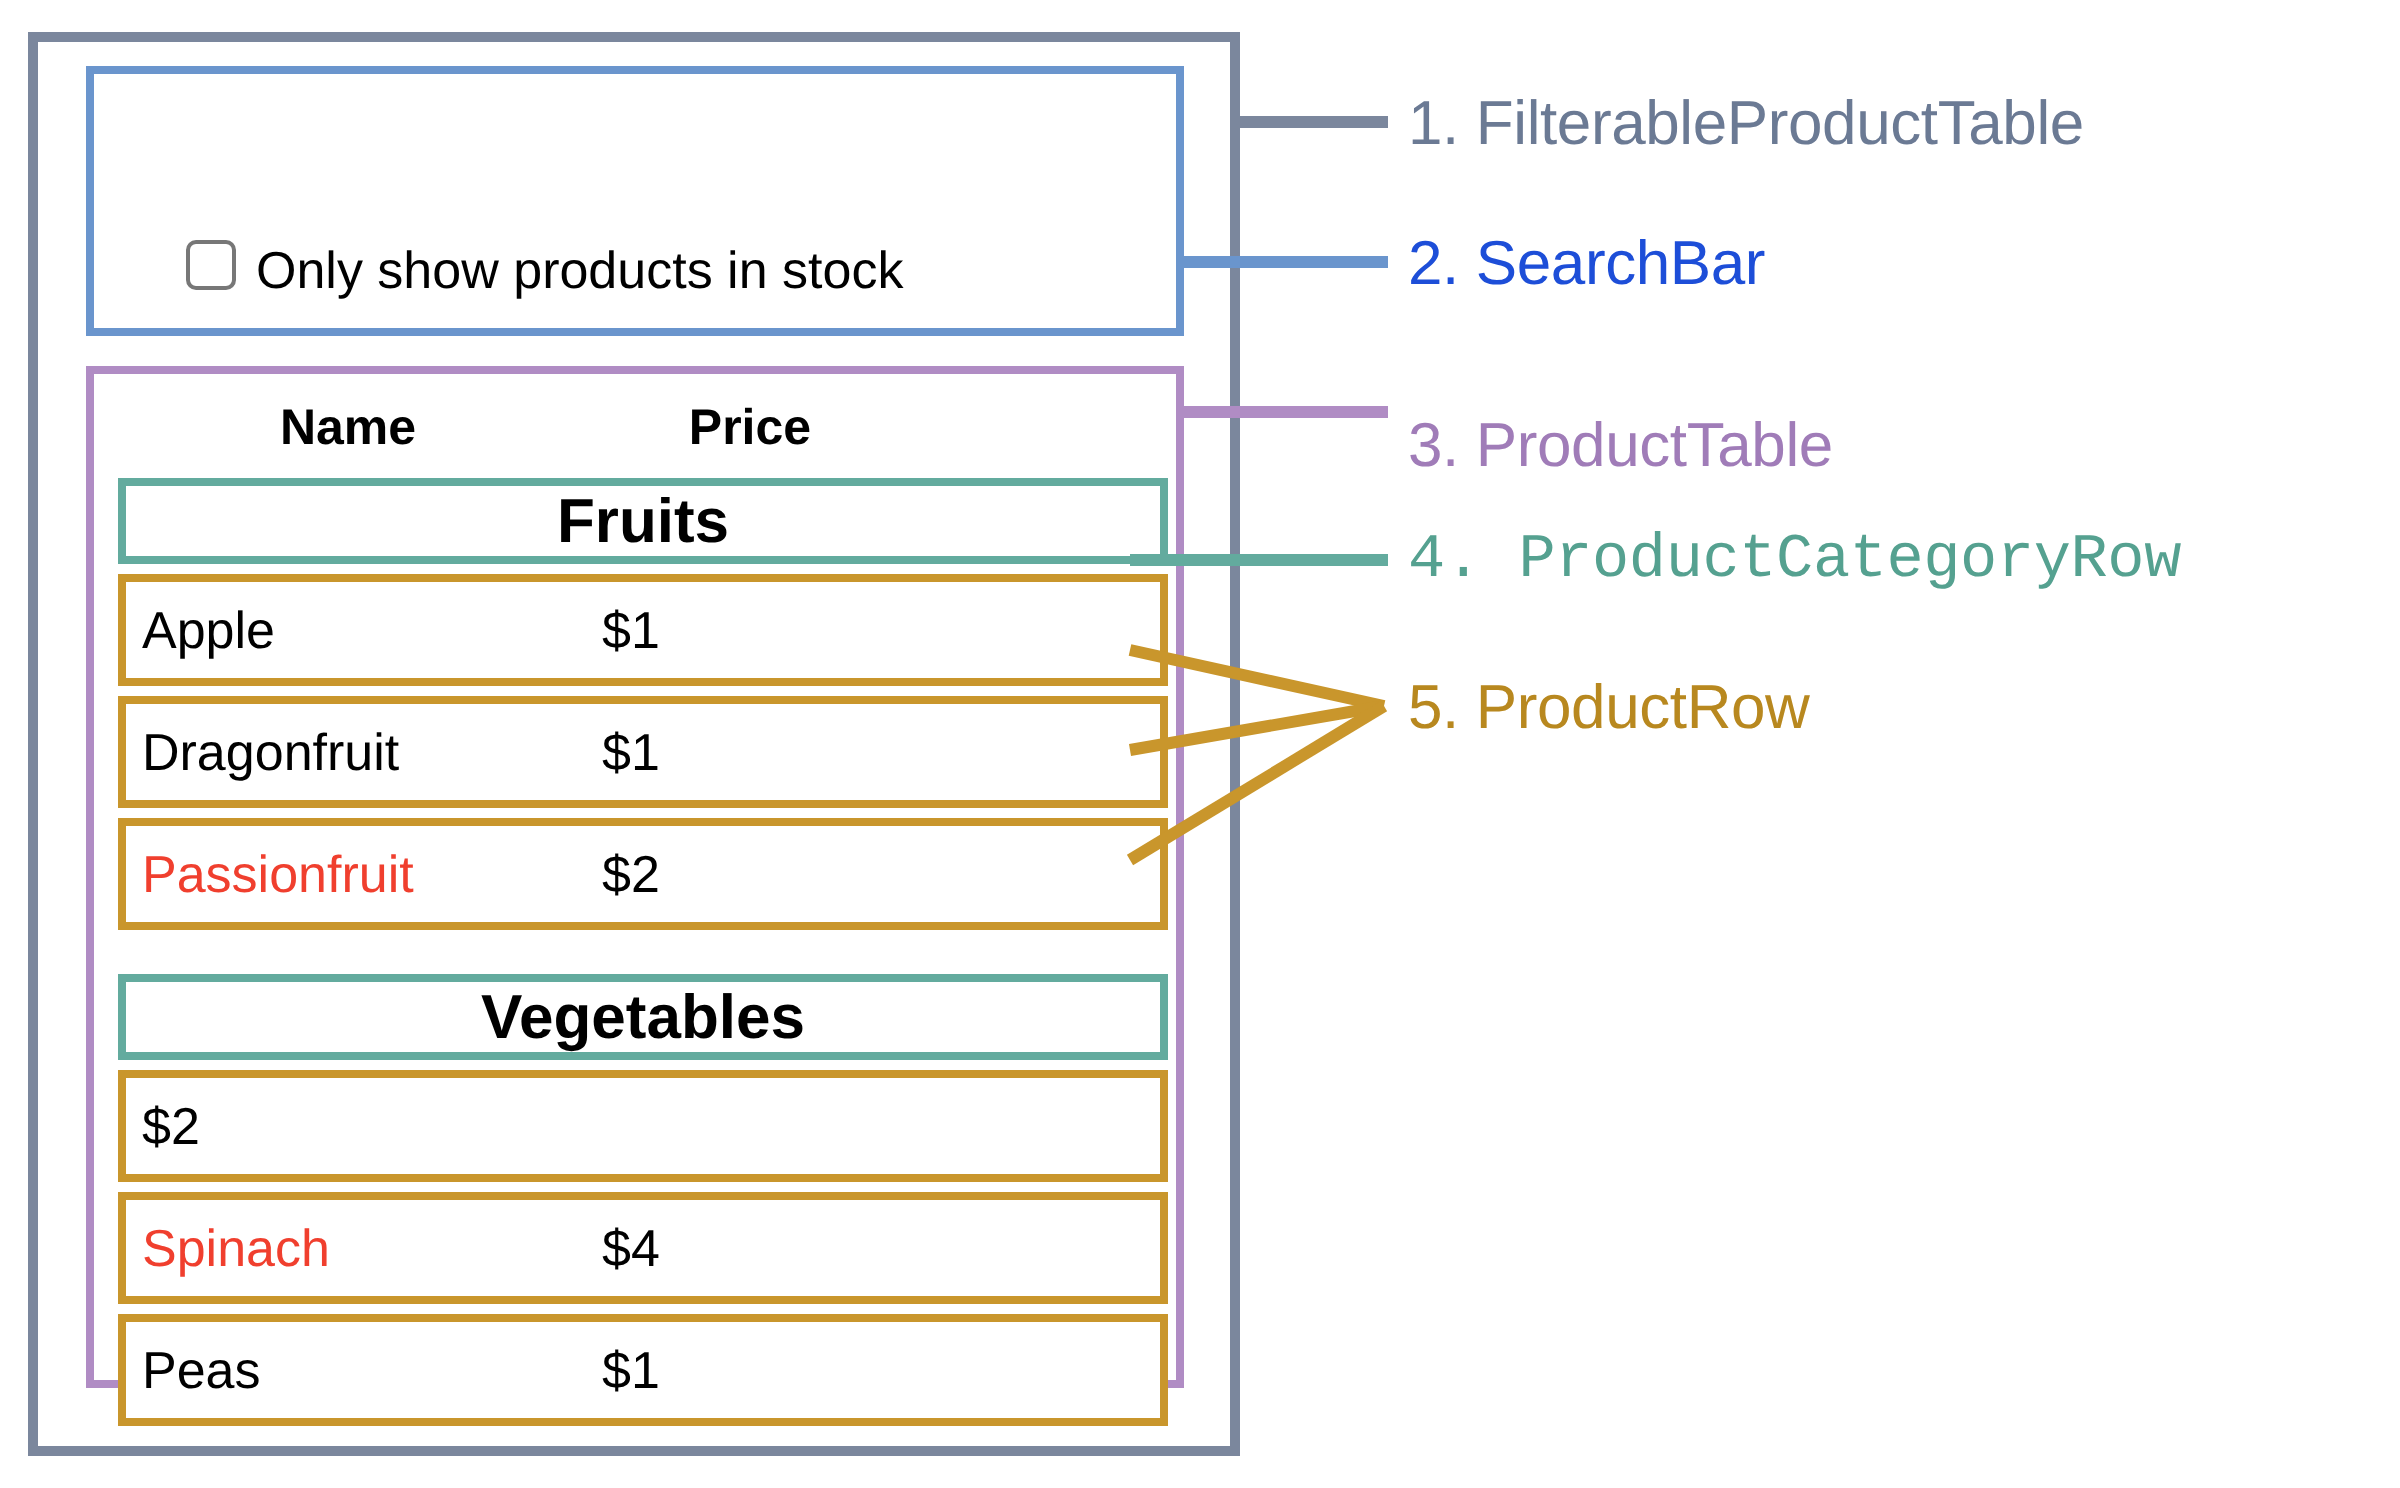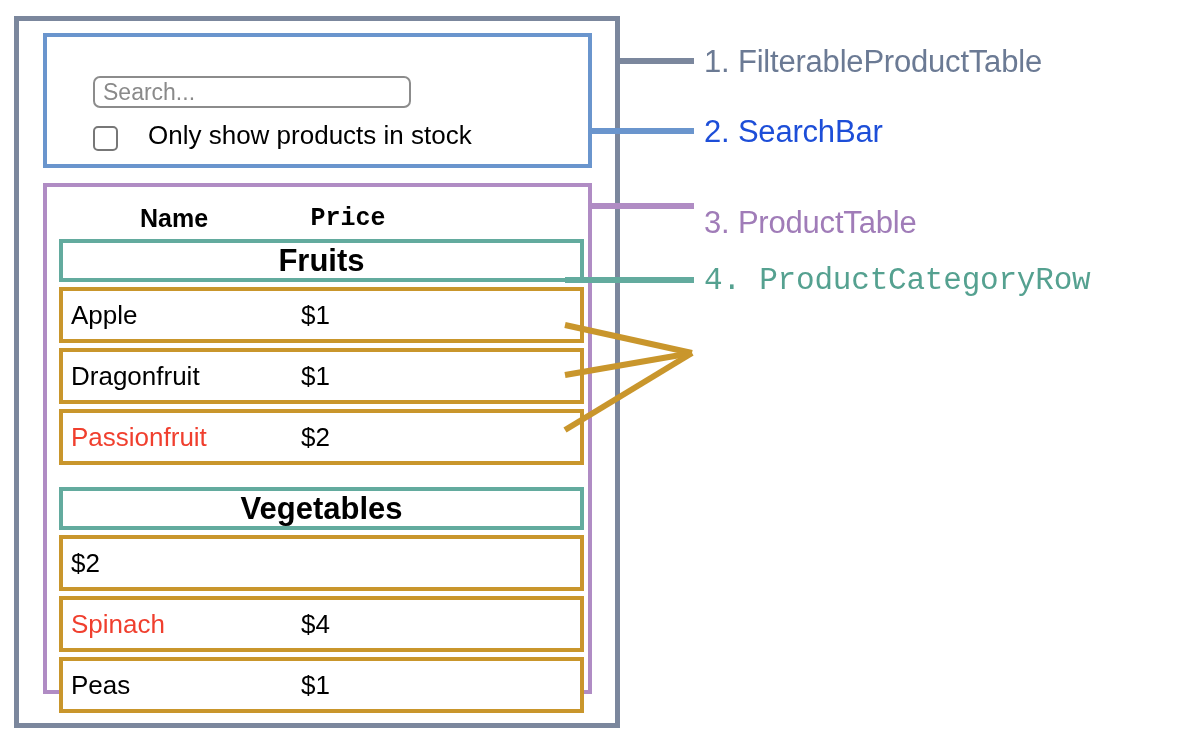--- a/index.html
+++ b/index.html
@@ -64,22 +64,22 @@
     padding-left: 8px;
     font-size: 23px;
     color: #8a8a8a;
     font-family: "Liberation Sans", sans-serif;
   }
   .checkbox-row {
     position: absolute;
     left: 46px;
     top: 83px;
     display: flex;
-    align-items: flex-end;
-    gap: 30px;
+    align-items: flex-start;
+    gap: 10px;
   }
   .checkbox-box {
     width: 25px;
     height: 25px;
     border: 2px solid #777777;
     border-radius: 5px;
     box-sizing: border-box;
     background: #ffffff;
   }
   .checkbox-label {
@@ -105,31 +105,32 @@
   .table-inner {
     position: absolute;
     left: 12px;
     top: 8px;
     width: 525px;
   }
 
   .table-head {
     display: flex;
     height: 38px;
-    align-items: flex-end;
+    align-items: center;
     padding-left: 6px;
     box-sizing: border-box;
+    gap: 27px;
   }
   .th {
     font-size: 25px;
     font-weight: bold;
     color: #000000;
   }
   .th-name { width: 218px; text-align: center; }
-  .th-price { width: 130px; text-align: center; font-family: Liberation Mono, monospace; }
+  .th-price { width: 130px; text-align: center; }
 
   
   .cat-row {
     height: 43px;
     border: 4px solid #63ab9e;
     box-sizing: border-box;
     background: #ffffff;
     display: flex;
     align-items: center;
     justify-content: center;
@@ -198,21 +199,20 @@
   <line x1="565" y1="280" x2="694" y2="280" stroke="#63ab9e" stroke-width="6"></line>
 
   <line x1="565" y1="325" x2="692" y2="353" stroke="#c9962c" stroke-width="6"></line>
   <line x1="565" y1="375" x2="692" y2="353" stroke="#c9962c" stroke-width="6"></line>
   <line x1="565" y1="430" x2="692" y2="353" stroke="#c9962c" stroke-width="6"></line>
 </svg>
 
 <div class="frame-filterable"></div>
 
 <div class="frame-searchbar">
-  <div class="search-input">Search...</div>
   <div class="checkbox-row">
     <span class="checkbox-box"></span>
     <span class="checkbox-label">Only show products in stock</span>
   </div>
 </div>
 
 <div class="frame-producttable">
   <div class="table-inner">
 
     <div class="table-head">
@@ -272,13 +272,17 @@
     <span>SearchBar</span>
   </div>
   <div class="legend-item" style="left:704px; top:205px; color:#a07cb8;">
     <span>3.</span>
     <span>ProductTable</span>
   </div>
   <div class="legend-item" style="left:704px; top:263px; color:#55a190;font-family:Liberation Mono, monospace;">
     <span>4.</span>
     <span>ProductCategoryRow</span>
   </div>
+  <div class="legend-item" style="left:704px; top:336px; color:#b8881f;">
+    <span>5.</span>
+    <span>ProductRow</span>
+  </div>
 </div>
 
 </body></html>

